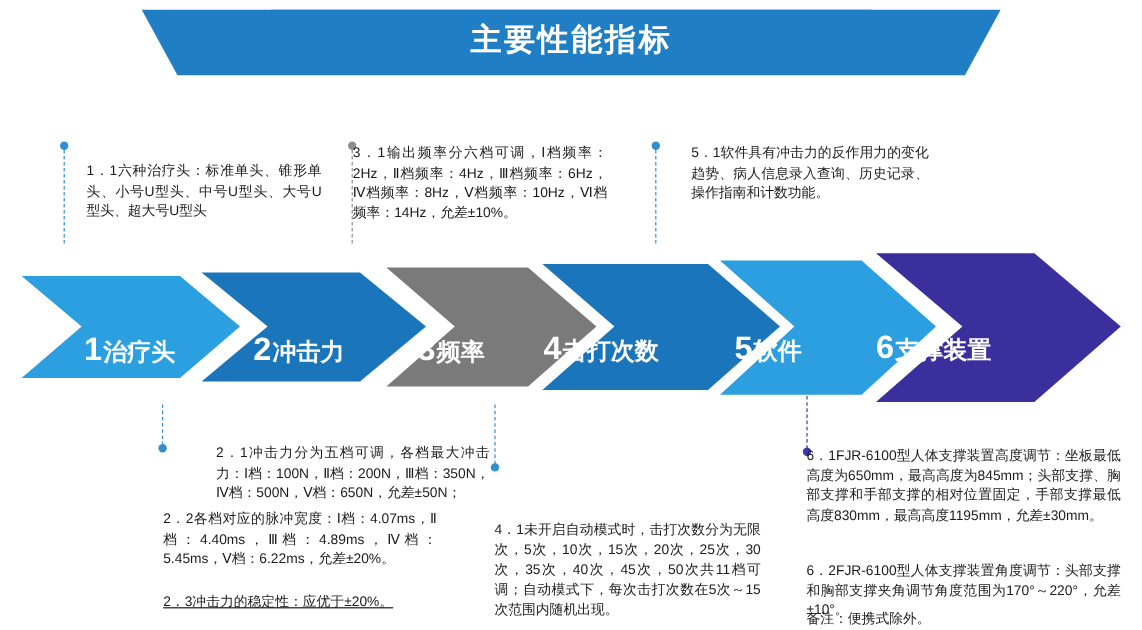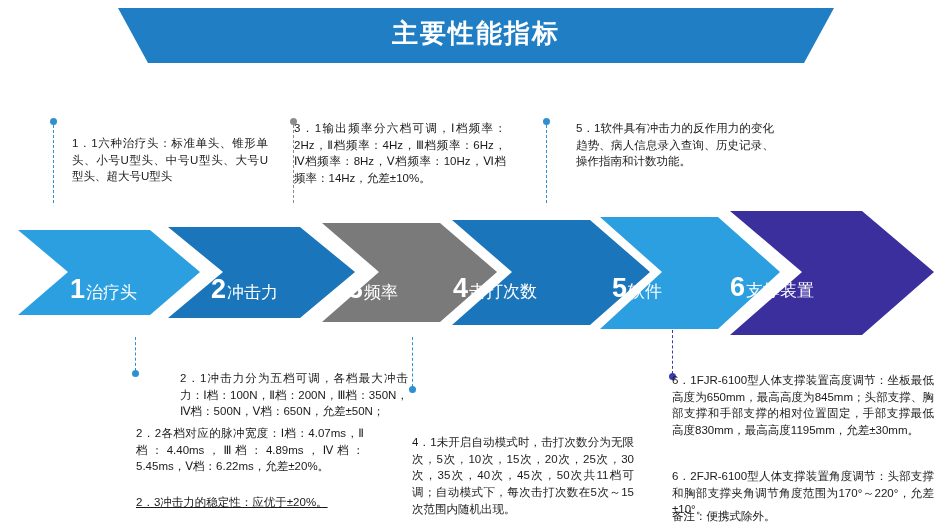--- a/index.html
+++ b/index.html
@@ -52,22 +52,22 @@
     color: #ffffff;
     white-space: nowrap;
     pointer-events: none;
   }
   .chev-num {
     font-size: 27px;
     font-weight: bold;
     line-height: 1;
   }
   .chev-txt {
-    font-size: 17px;
-    font-weight: normal;
+    font-size: 20px;
+    font-weight: bold;
     line-height: 1;
     margin-left: 1px;
     margin-top: 23px;
   }
 
   
   .note {
     position: absolute;
     font-size: 11.5px;
     line-height: 1.45;

